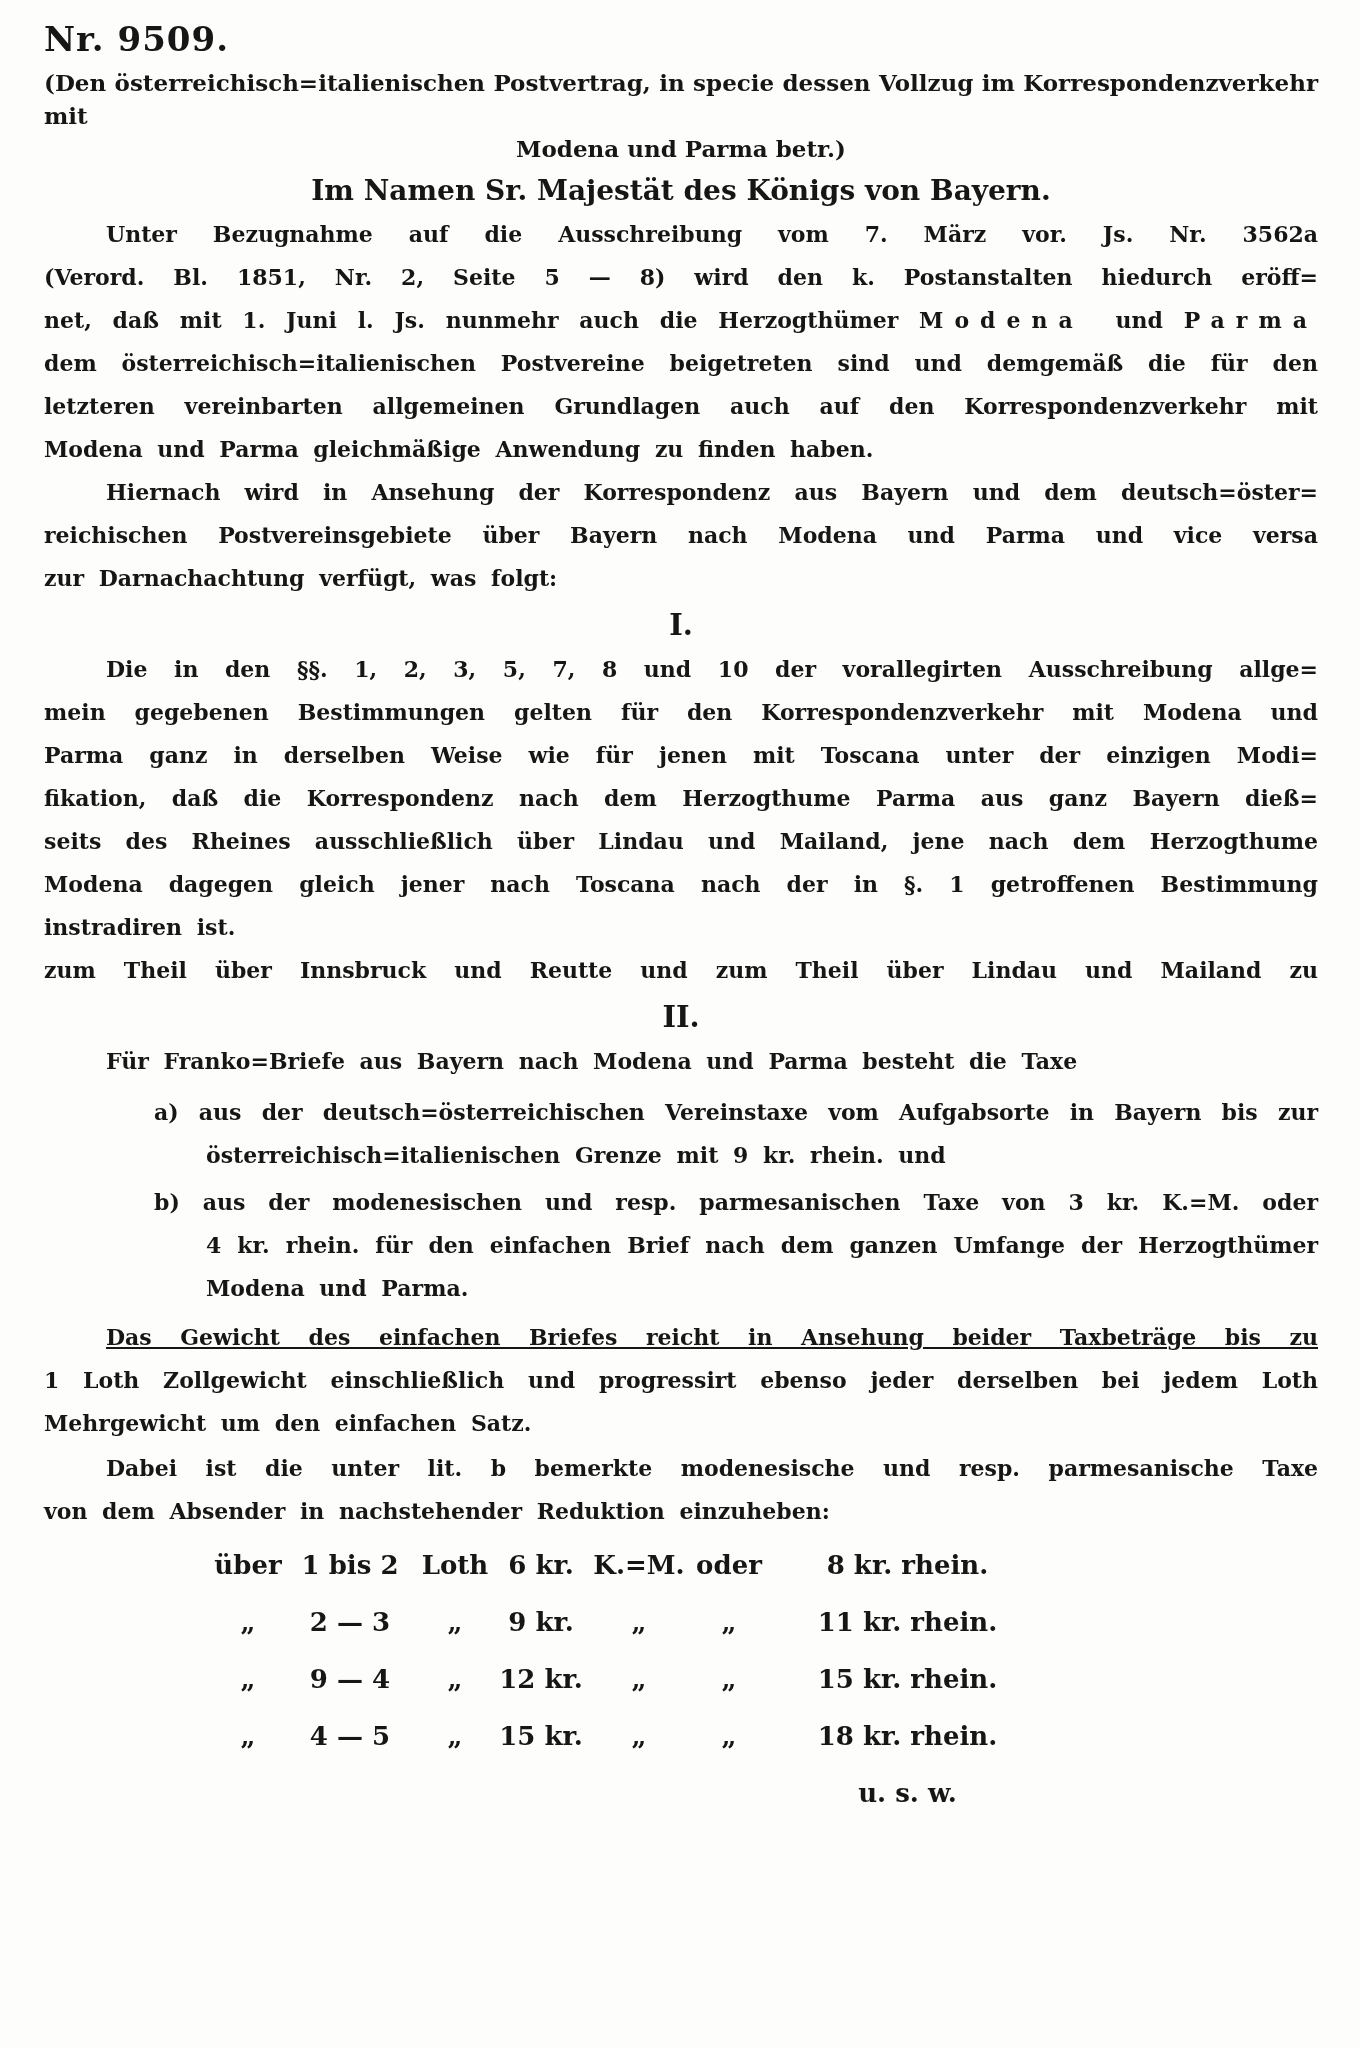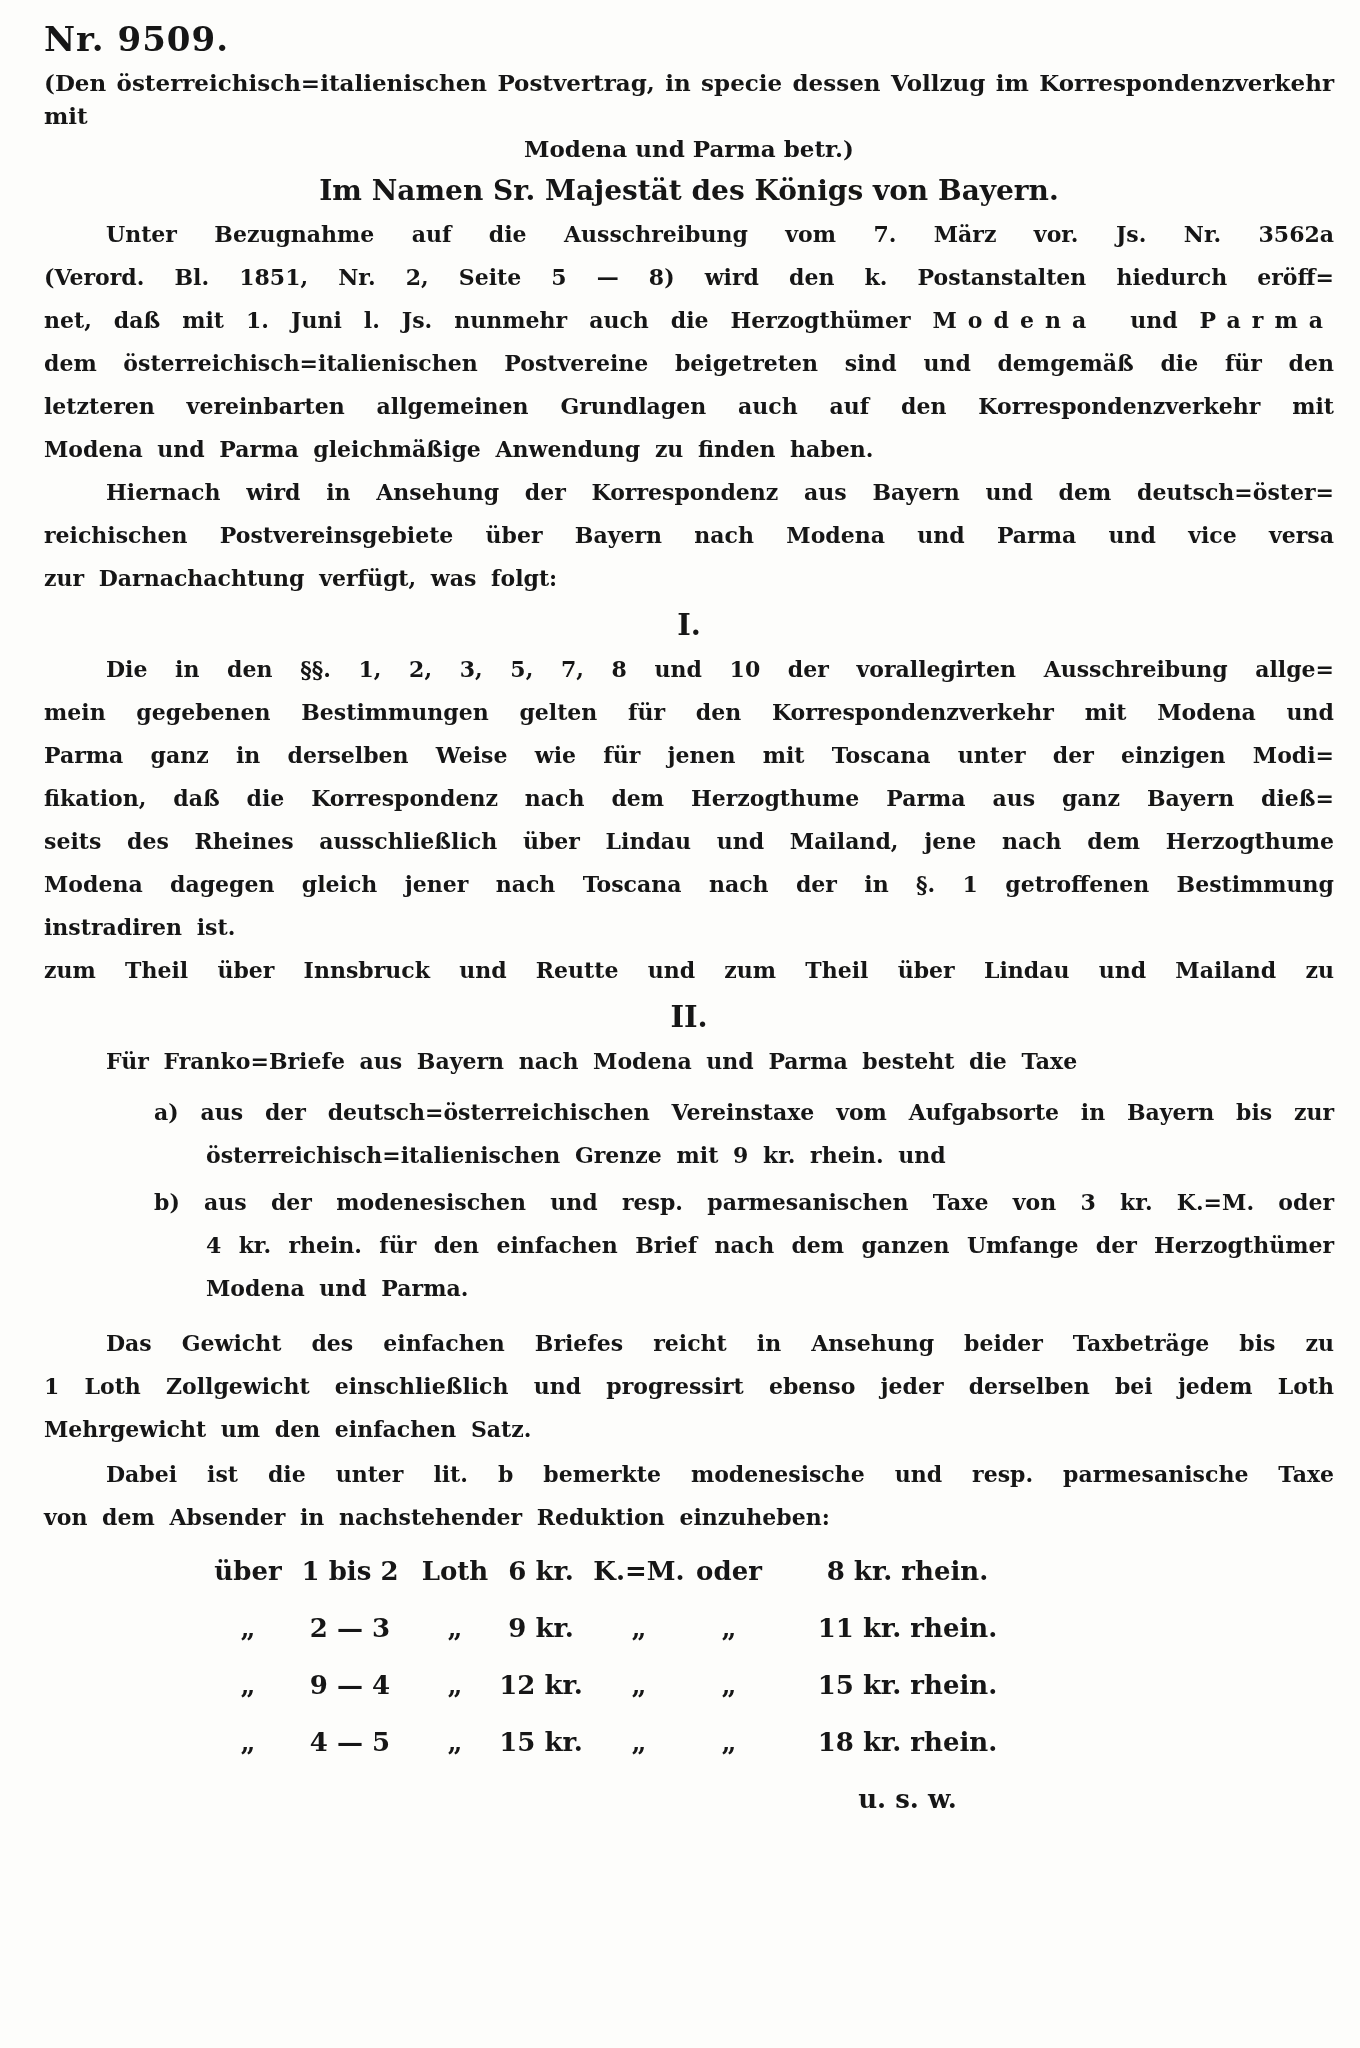--- a/index.html
+++ b/index.html
@@ -10,21 +10,21 @@
   .page {
     position: relative;
     width: 1360px;
     height: 2048px;
     margin: 0 auto;
     background: #fdfdfb;
     color: #161616;
     font-family: "DejaVu Serif", "Liberation Serif", serif;
     font-weight: bold;
     box-sizing: border-box;
-    padding: 16px 26px 0 44px;
+    padding: 16px 42px 0 44px;
     overflow: hidden;
   }
   .ln {
     font-size: 22px;
     line-height: 43px;
     white-space: normal;
   }
   .jl {            
     text-align: justify;
     text-align-last: justify;
@@ -100,21 +100,21 @@
     <div class="ln jl">Modena dagegen gleich jener nach Toscana nach der in §. 1 getroffenen Bestimmung</div>
     <div class="ln lft">instradiren ist.</div>
     <div class="ln jl">zum Theil über Innsbruck und Reutte und zum Theil über Lindau und Mailand zu</div>
     <div class="ln hd" style="margin-top: 2px;">II.</div>
     <div class="ln lft ind">Für Franko=Briefe aus Bayern nach Modena und Parma besteht die Taxe</div>
     <div class="ln jl hang" style="margin-top: 8px;">a) aus der deutsch=österreichischen Vereinstaxe vom Aufgabsorte in Bayern bis zur</div>
     <div class="ln lft cont">österreichisch=italienischen Grenze mit 9 kr. rhein. und</div>
     <div class="ln jl hang" style="margin-top: 4px;">b) aus der modenesischen und resp. parmesanischen Taxe von 3 kr. K.=M. oder</div>
     <div class="ln jl cont">4 kr. rhein. für den einfachen Brief nach dem ganzen Umfange der Herzogthümer</div>
     <div class="ln lft cont">Modena und Parma.</div>
-    <div class="ln jl ind" style="margin-top: 12px;">Das Gewicht des einfachen Briefes reicht in Ansehung beider Taxbeträge bis zu</div>
+    <div class="ln jl ind" style="margin-top: 6px; text-decoration: underline;">Das Gewicht des einfachen Briefes reicht in Ansehung beider Taxbeträge bis zu</div>
     <div class="ln jl">1 Loth Zollgewicht einschließlich und progressirt ebenso jeder derselben bei jedem Loth</div>
     <div class="ln lft">Mehrgewicht um den einfachen Satz.</div>
     <div class="ln jl ind" style="margin-top: 2px;">Dabei ist die unter lit. b bemerkte modenesische und resp. parmesanische Taxe</div>
     <div class="ln lft">von dem Absender in nachstehender Reduktion einzuheben:</div>
     <div class="tbl" style="margin-top: 4px;">
       <div class="tbl-row">
         <span class="tbl-cell">über</span>
         <span class="tbl-cell">1 bis 2</span>
         <span class="tbl-cell">Loth</span>
         <span class="tbl-cell">6 kr.</span>

